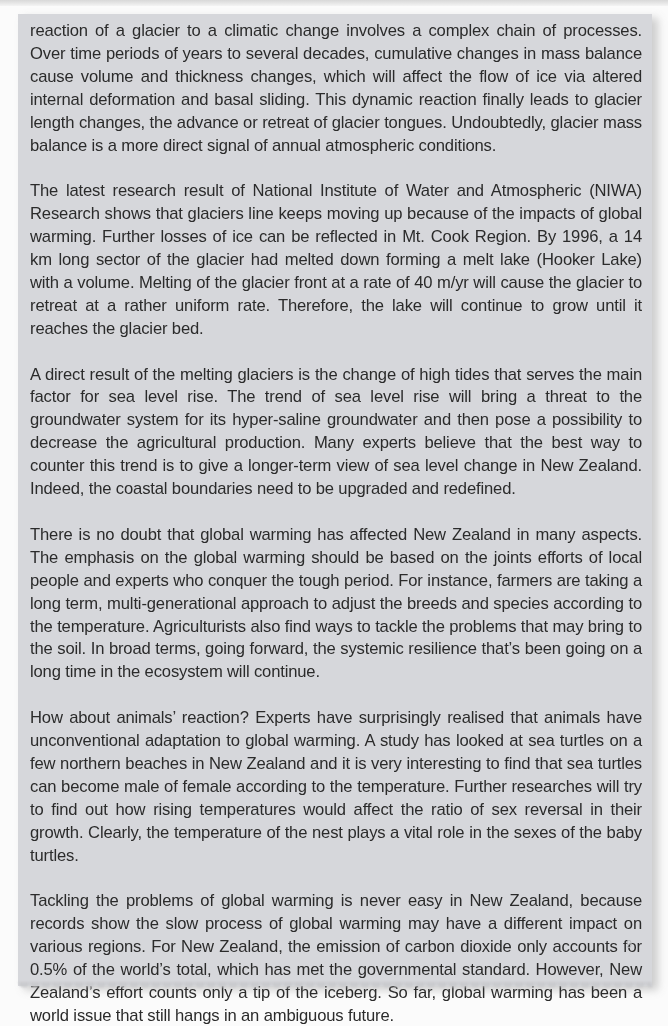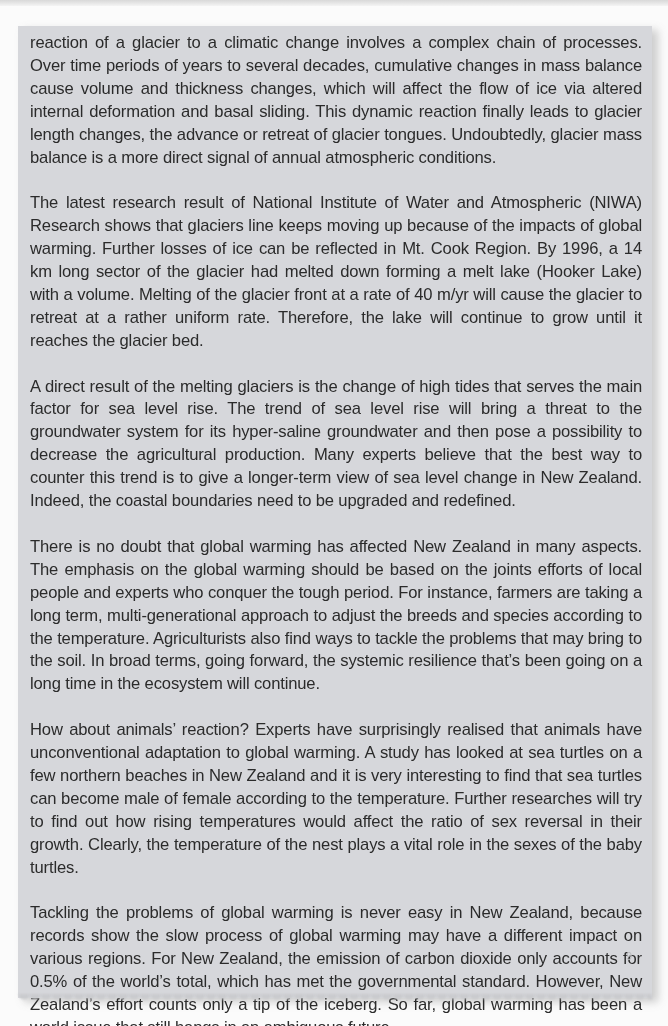--- a/index.html
+++ b/index.html
@@ -12,21 +12,21 @@
     }
     .topbar {
       position: absolute;
       left: 0; top: 0;
       width: 668px; height: 6px;
       background: linear-gradient(#d8d8d8, #f4f4f4);
     }
     .page {
       position: absolute;
       left: 18px;
-      top: 26px;
+      top: 14px;
       width: 634px;
       height: 972px;
       background: #d6d7db;
       box-shadow: 6px 4px 8px rgba(120,120,120,0.35);
     }
     .page::after {
       content: "";
       position: absolute;
       left: 0; right: 0; bottom: -10px;
       height: 14px;

